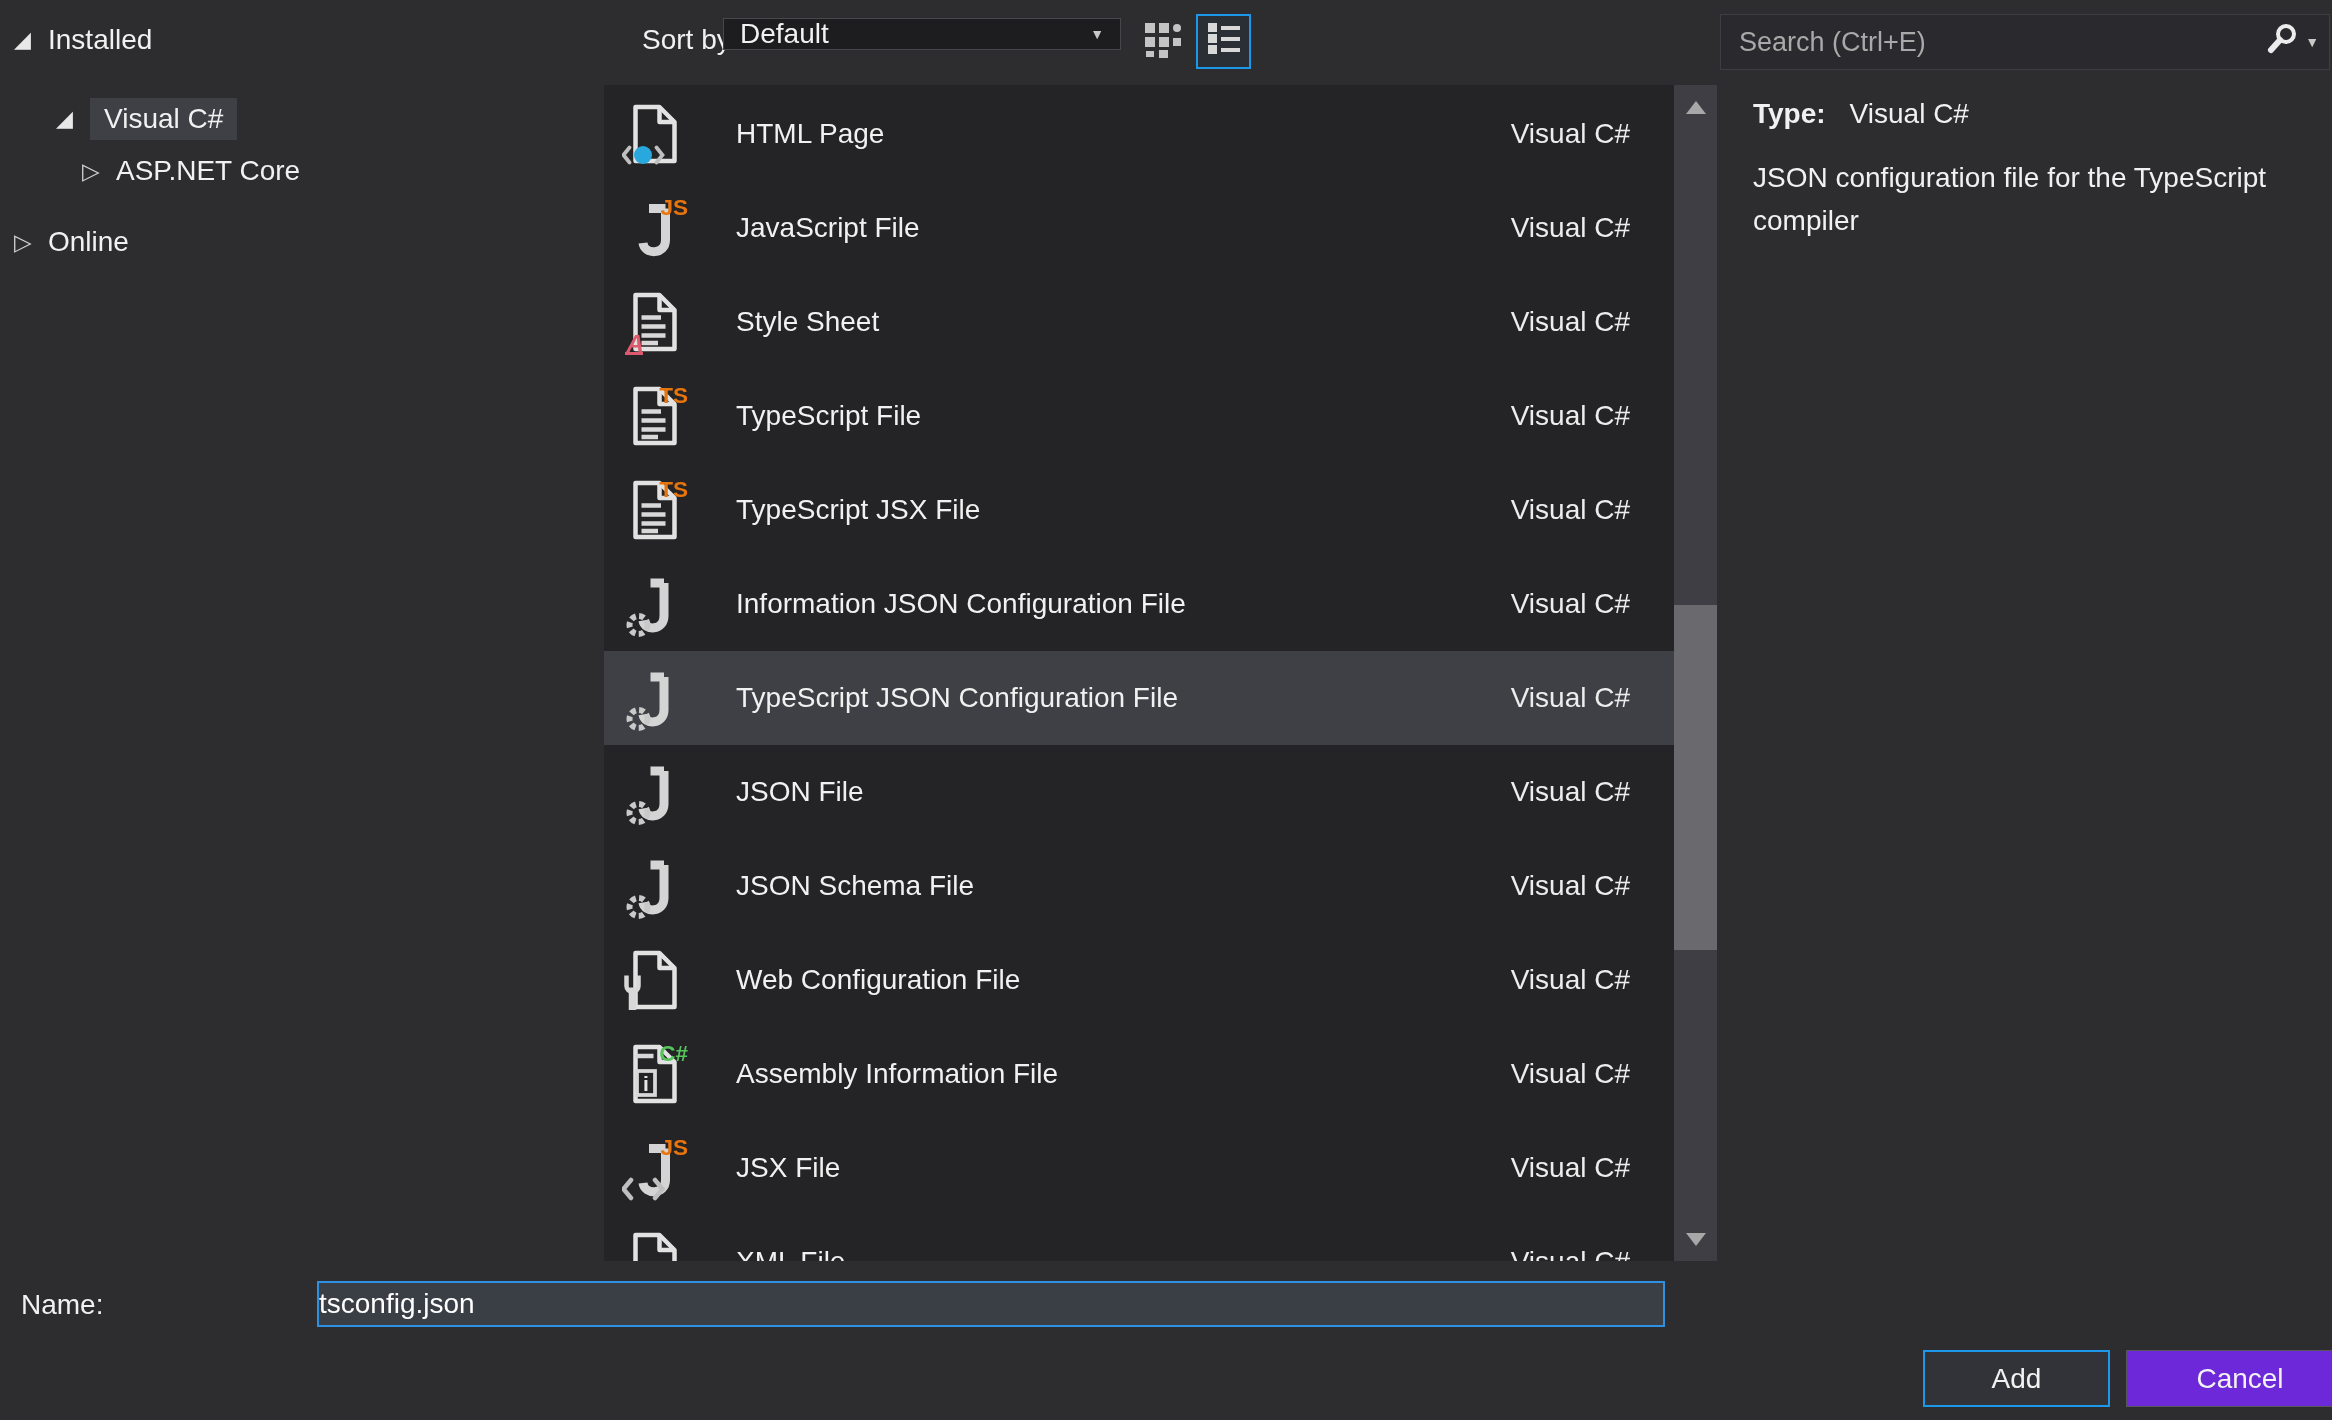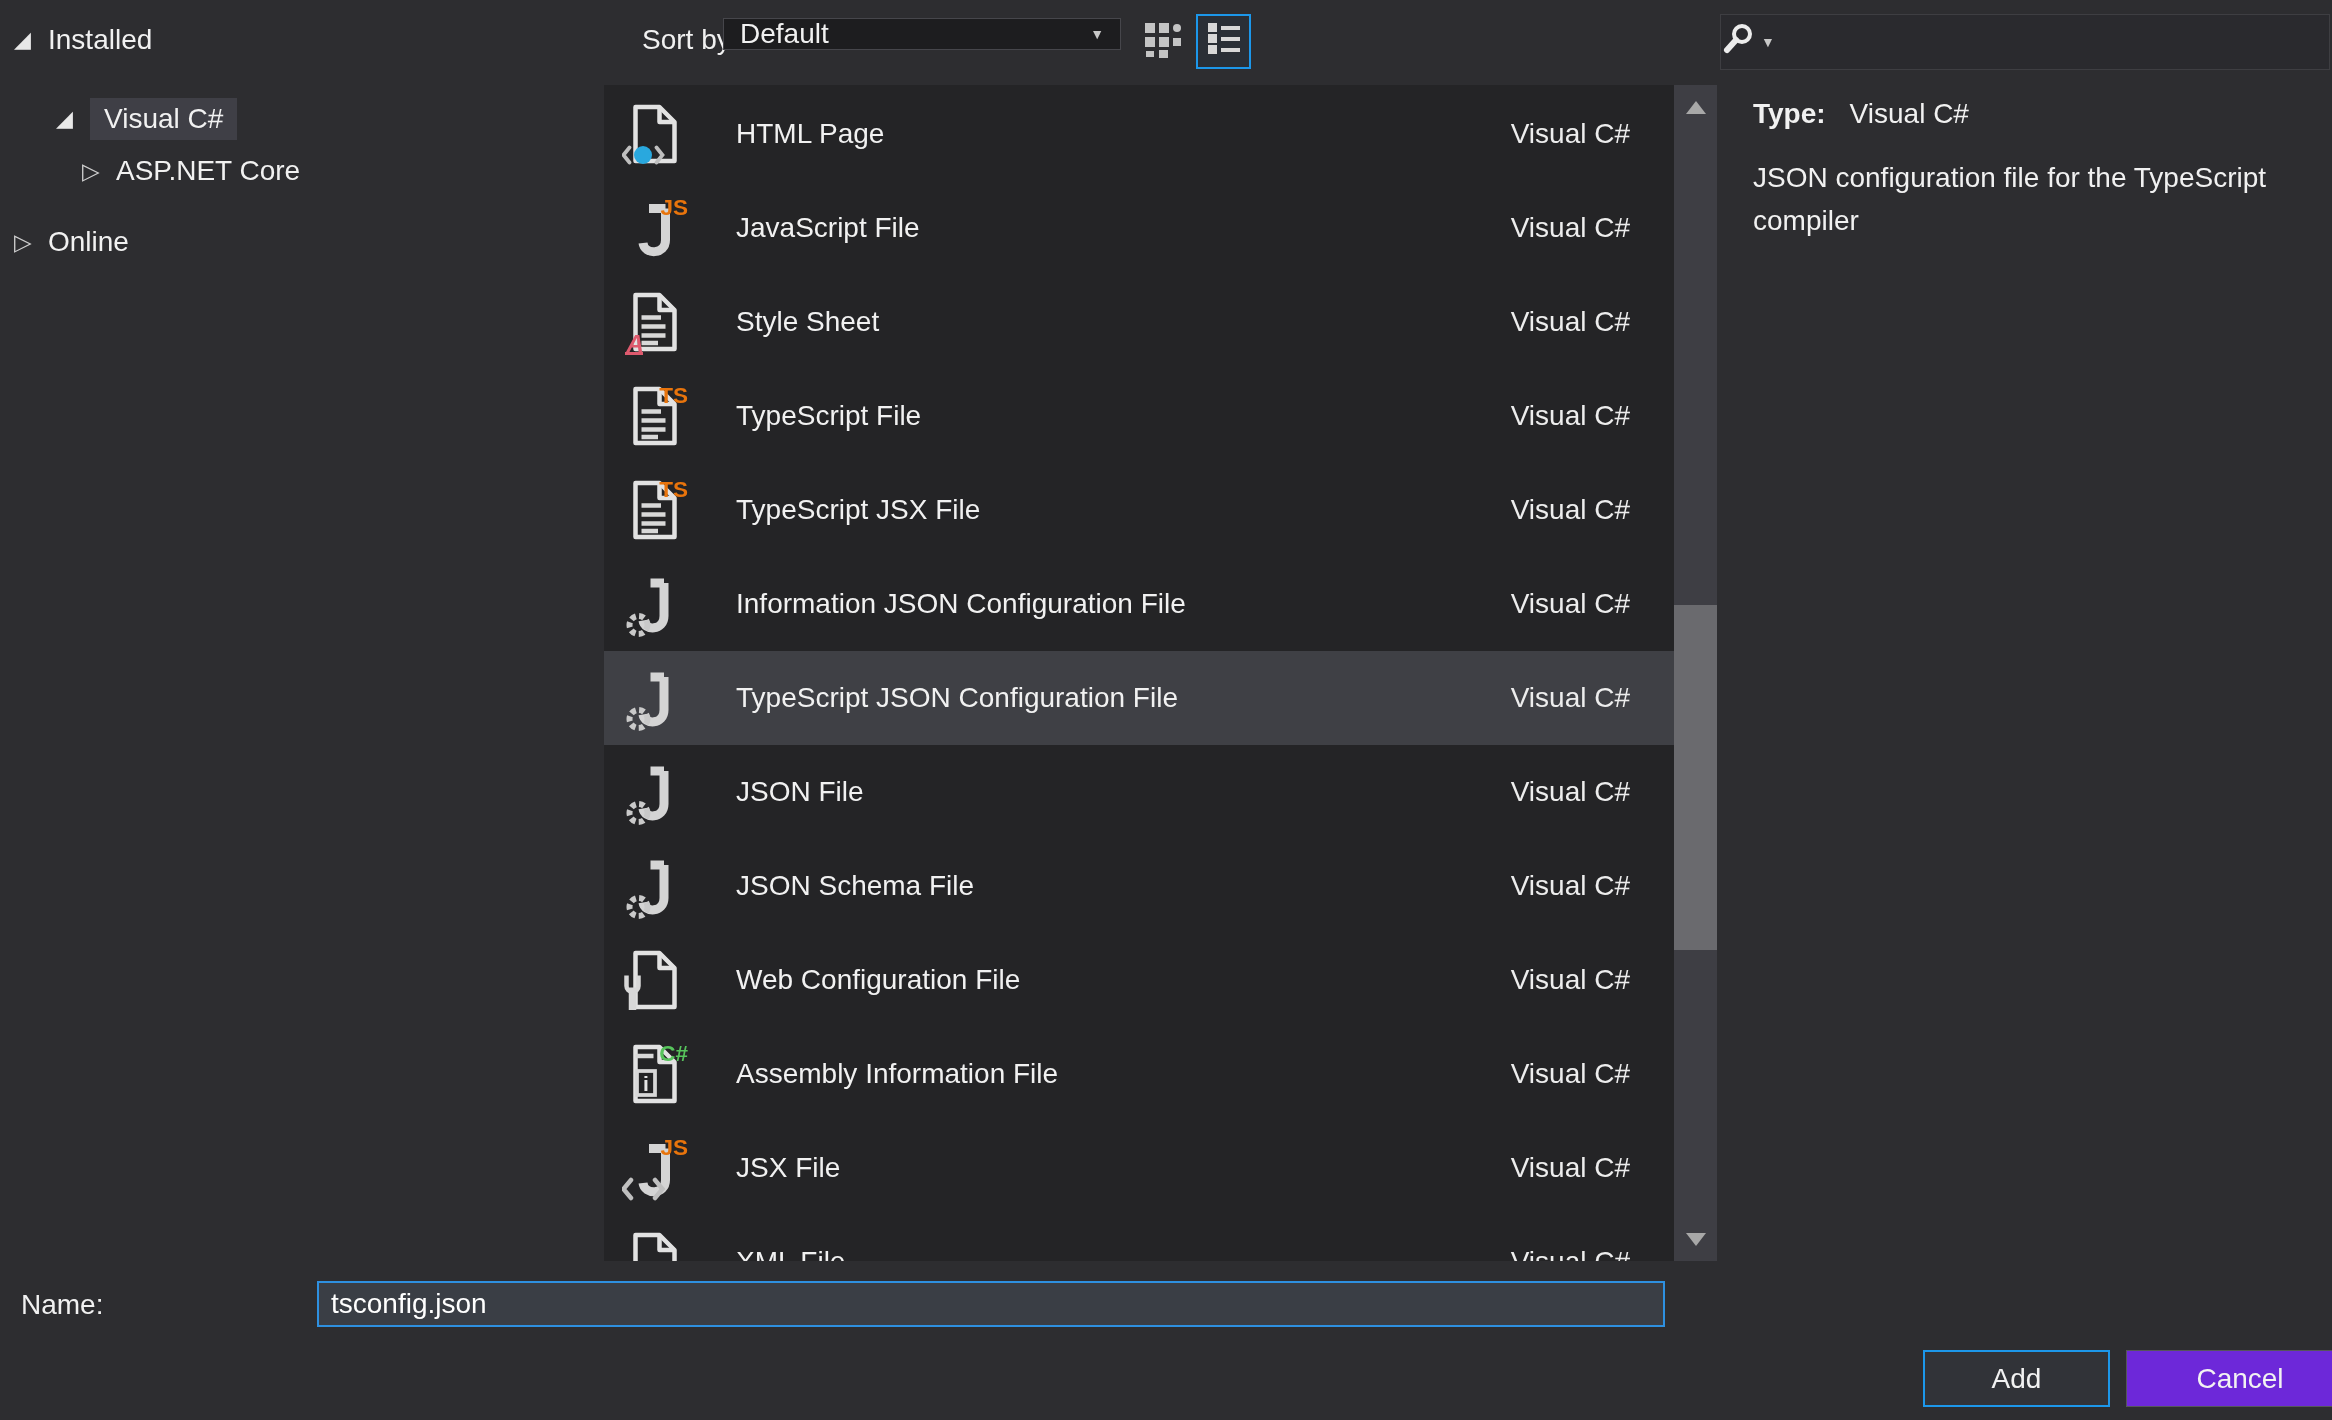--- a/index.html
+++ b/index.html
@@ -64,21 +64,21 @@
   .type-row{display:flex; align-items:baseline;}
   .type-row b{font-weight:bold;}
   .type-row span{margin-left:24px;}
   .desc{margin-top:26px; line-height:1.55; color:#F1F1F1;}
 
   
   .name-label{left:21px; top:1289px;}
   .name-input{
     left:317px; top:1281px; width:1348px; height:46px; box-sizing:border-box;
     background:#3A3E45; border:2px solid #2E90E0; outline:none;
-    color:#FFFFFF; font-family:inherit; font-size:28px; padding:0 12px;
+    color:#FFFFFF; font-family:inherit; font-size:28px; padding:0 0;
   }
   .btn{display:flex; align-items:center; justify-content:center; box-sizing:border-box; color:#F2F2F2; cursor:default;}
   .btn-add{left:1923px; top:1350px; width:187px; height:57px; background:#313338; border:2px solid #1C97EA;}
   .btn-cancel{left:2126px; top:1350px; width:228px; height:57px; background:#6d28d9; border:1px solid #56565B;}
 </style>
 </head>
 <body>
 
 <div class="root">
 
@@ -130,20 +130,21 @@
           <rect x="2" y="14" width="9" height="9"></rect>
             <rect x="15" y="17" width="19" height="4"></rect>
           <rect x="2" y="25" width="9" height="9"></rect>
             <rect x="15" y="28" width="19" height="4"></rect>
         </g>
       </svg>
     </span>
   </div>
 
   <div class="abs search">
+    <input type="text" placeholder="Search (Ctrl+E)" style="">
     <span>
       <svg width="34" height="34" viewBox="0 0 34 34">
         <circle cx="21" cy="12" r="8" fill="none" stroke="#ECECEC" stroke-width="4"></circle>
         <line x1="15" y1="18" x2="6" y2="28" stroke="#ECECEC" stroke-width="6" stroke-linecap="round"></line>
       </svg>
     </span>
     <span class="caret">▼</span>
   </div>
 
   <div class="abs list" id="template-list">

